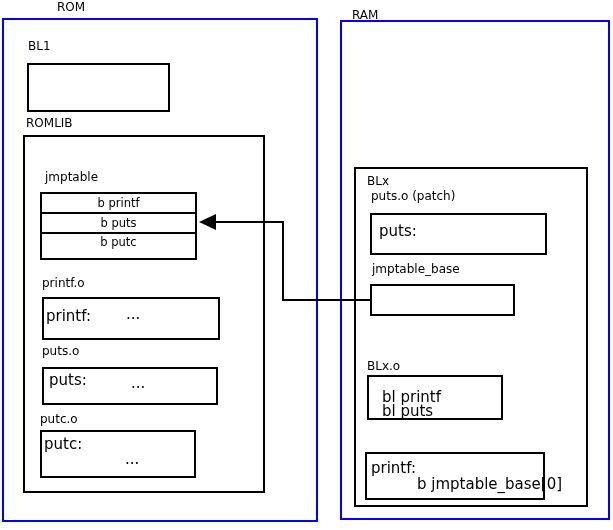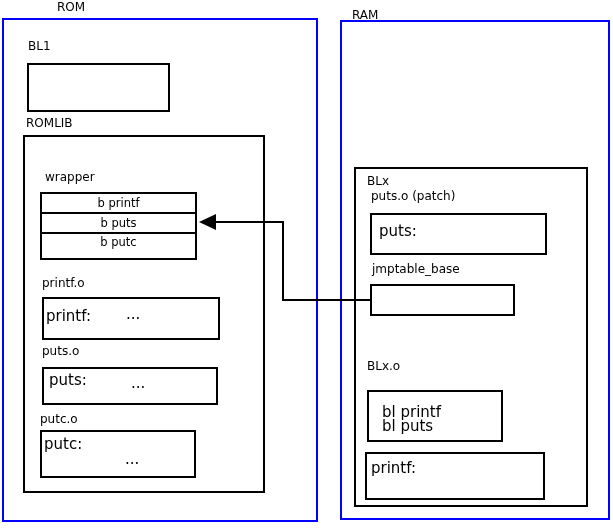--- a/index.html
+++ b/index.html
@@ -62,21 +62,21 @@
 
   <div class="frame" style="left:340px; top:20px; width:270px; height:500px"></div>
   <span class="lbl" style="left:352px; top:8px">RAM</span>
 
   <span class="lbl" style="left:28px; top:39px">BL1</span>
   <div class="bbox" style="left:27px; top:63px; width:143px; height:49px"></div>
 
   <span class="lbl" style="left:26px; top:116px">ROMLIB</span>
   <div class="bbox" style="left:23px; top:135px; width:242px; height:358px; background:transparent"></div>
 
-  <span class="lbl" style="left:45px; top:170px">wrapper</span>
+  <span class="lbl" style="left:45px; top:170px">jmptable</span>
   <div class="jmp-row" style="top:212px; height:22px; line-height:18px">b puts</div>
   <div class="jmp-row" style="top:192px; height:22px; line-height:18px">b printf</div>
   <div class="jmp-row" style="top:232px; height:28px; line-height:16px">b putc</div>
 
   <span class="lbl" style="left:42px; top:276px">printf.o</span>
   <div class="bbox" style="left:42px; top:297px; width:178px; height:43px">
     <span class="boxtext" style="left:2px; top:10px">printf:</span>
     <span class="boxtext" style="left:82px; top:8px">...</span>
   </div>
 
@@ -97,27 +97,28 @@
 
   <span class="lbl" style="left:371px; top:189px">puts.o (patch)</span>
   <div class="bbox" style="left:370px; top:213px; width:177px; height:42px">
     <span class="boxtext" style="left:7px; top:9px">puts:</span>
   </div>
 
   <span class="lbl" style="left:372px; top:262px">jmptable_base</span>
   <div class="bbox" style="left:370px; top:284px; width:145px; height:32px"></div>
 
   <span class="lbl" style="left:367px; top:359px">BLx.o</span>
-  <div class="bbox" style="left:367px; top:390px; width:136px; height:52px">
+  <div class="bbox" style="left:367px; top:375px; width:136px; height:45px">
     <span class="boxtext" style="left:13px; top:13px">bl printf</span>
     <span class="boxtext" style="left:13px; top:27px">bl puts</span>
   </div>
 
   <div class="bbox" style="left:365px; top:452px; width:180px; height:48px">
     <span class="boxtext" style="left:4px; top:7px">printf:</span>
+    <span class="boxtext" style="left:50px; top:23px">b jmptable_base[0]</span>
   </div>
 
   <div>
     <div class="hline" style="left:282px; top:299px; width:90px; height:2px"></div>
     <div class="vline" style="left:282px; top:221px; width:2px; height:80px"></div>
     <div class="hline" style="left:212px; top:221px; width:72px; height:2px"></div>
     <div class="arrowhead" style="left:199px; top:214px"></div>
   </div>
 
 </div>

